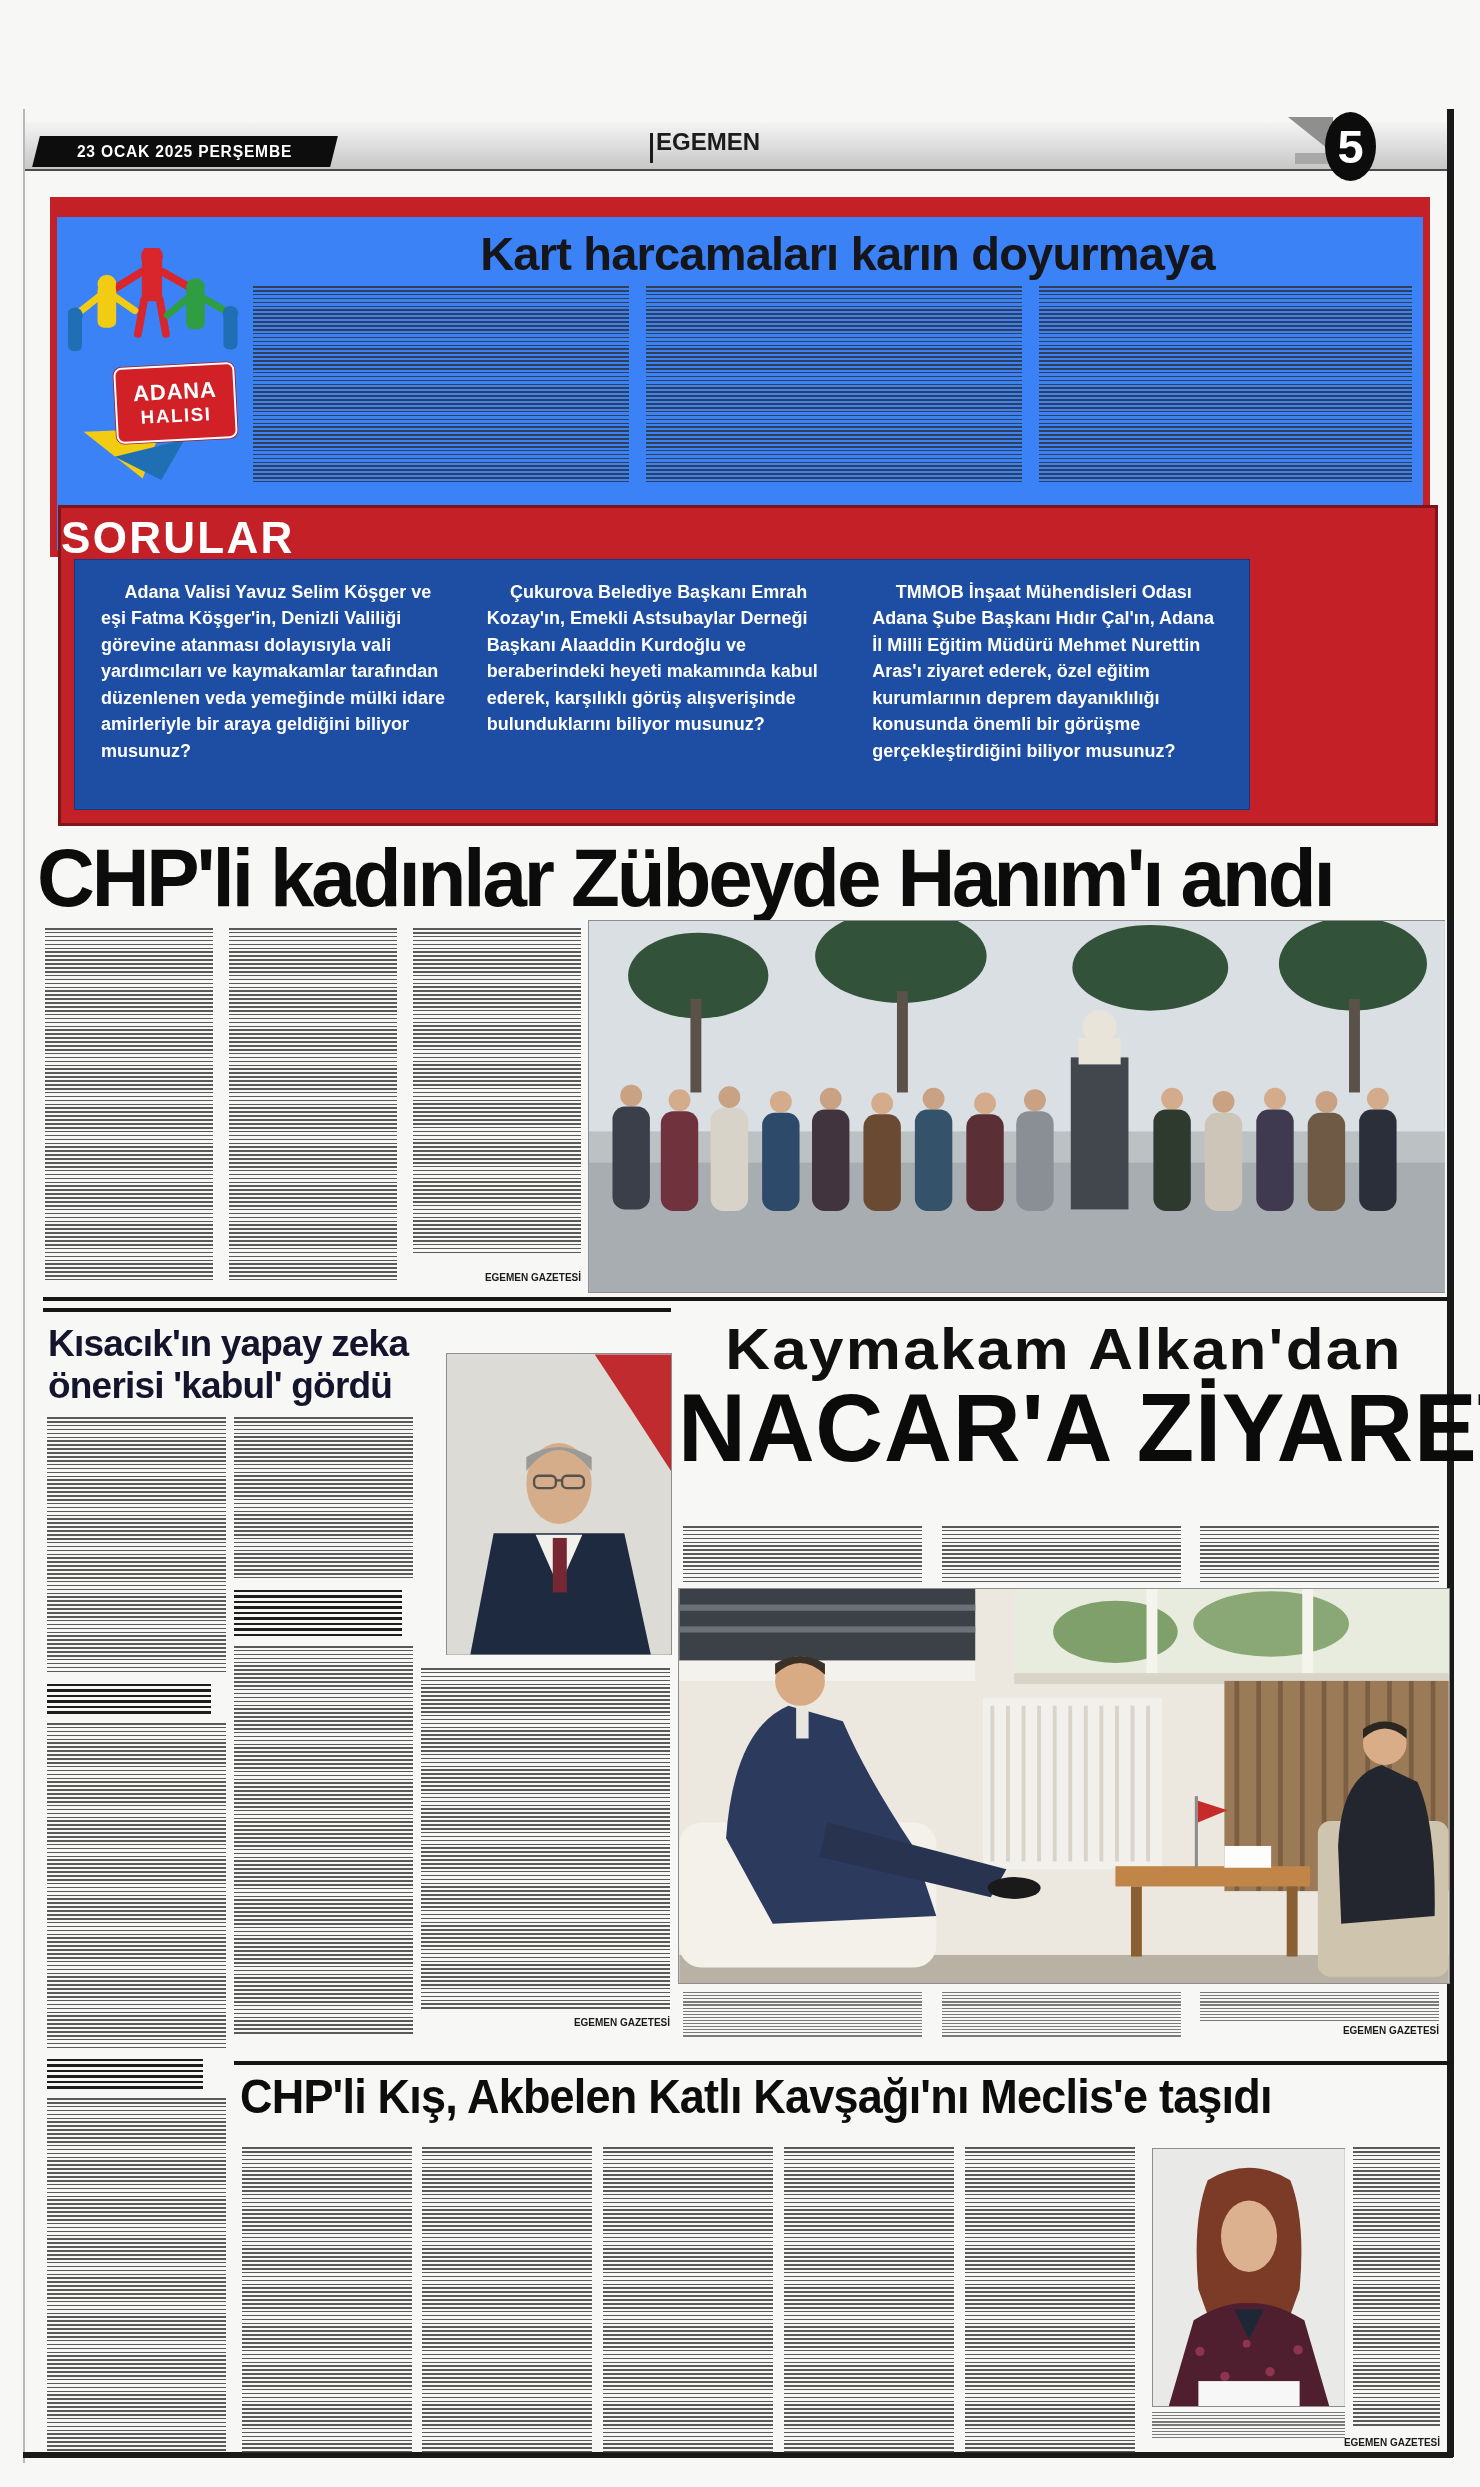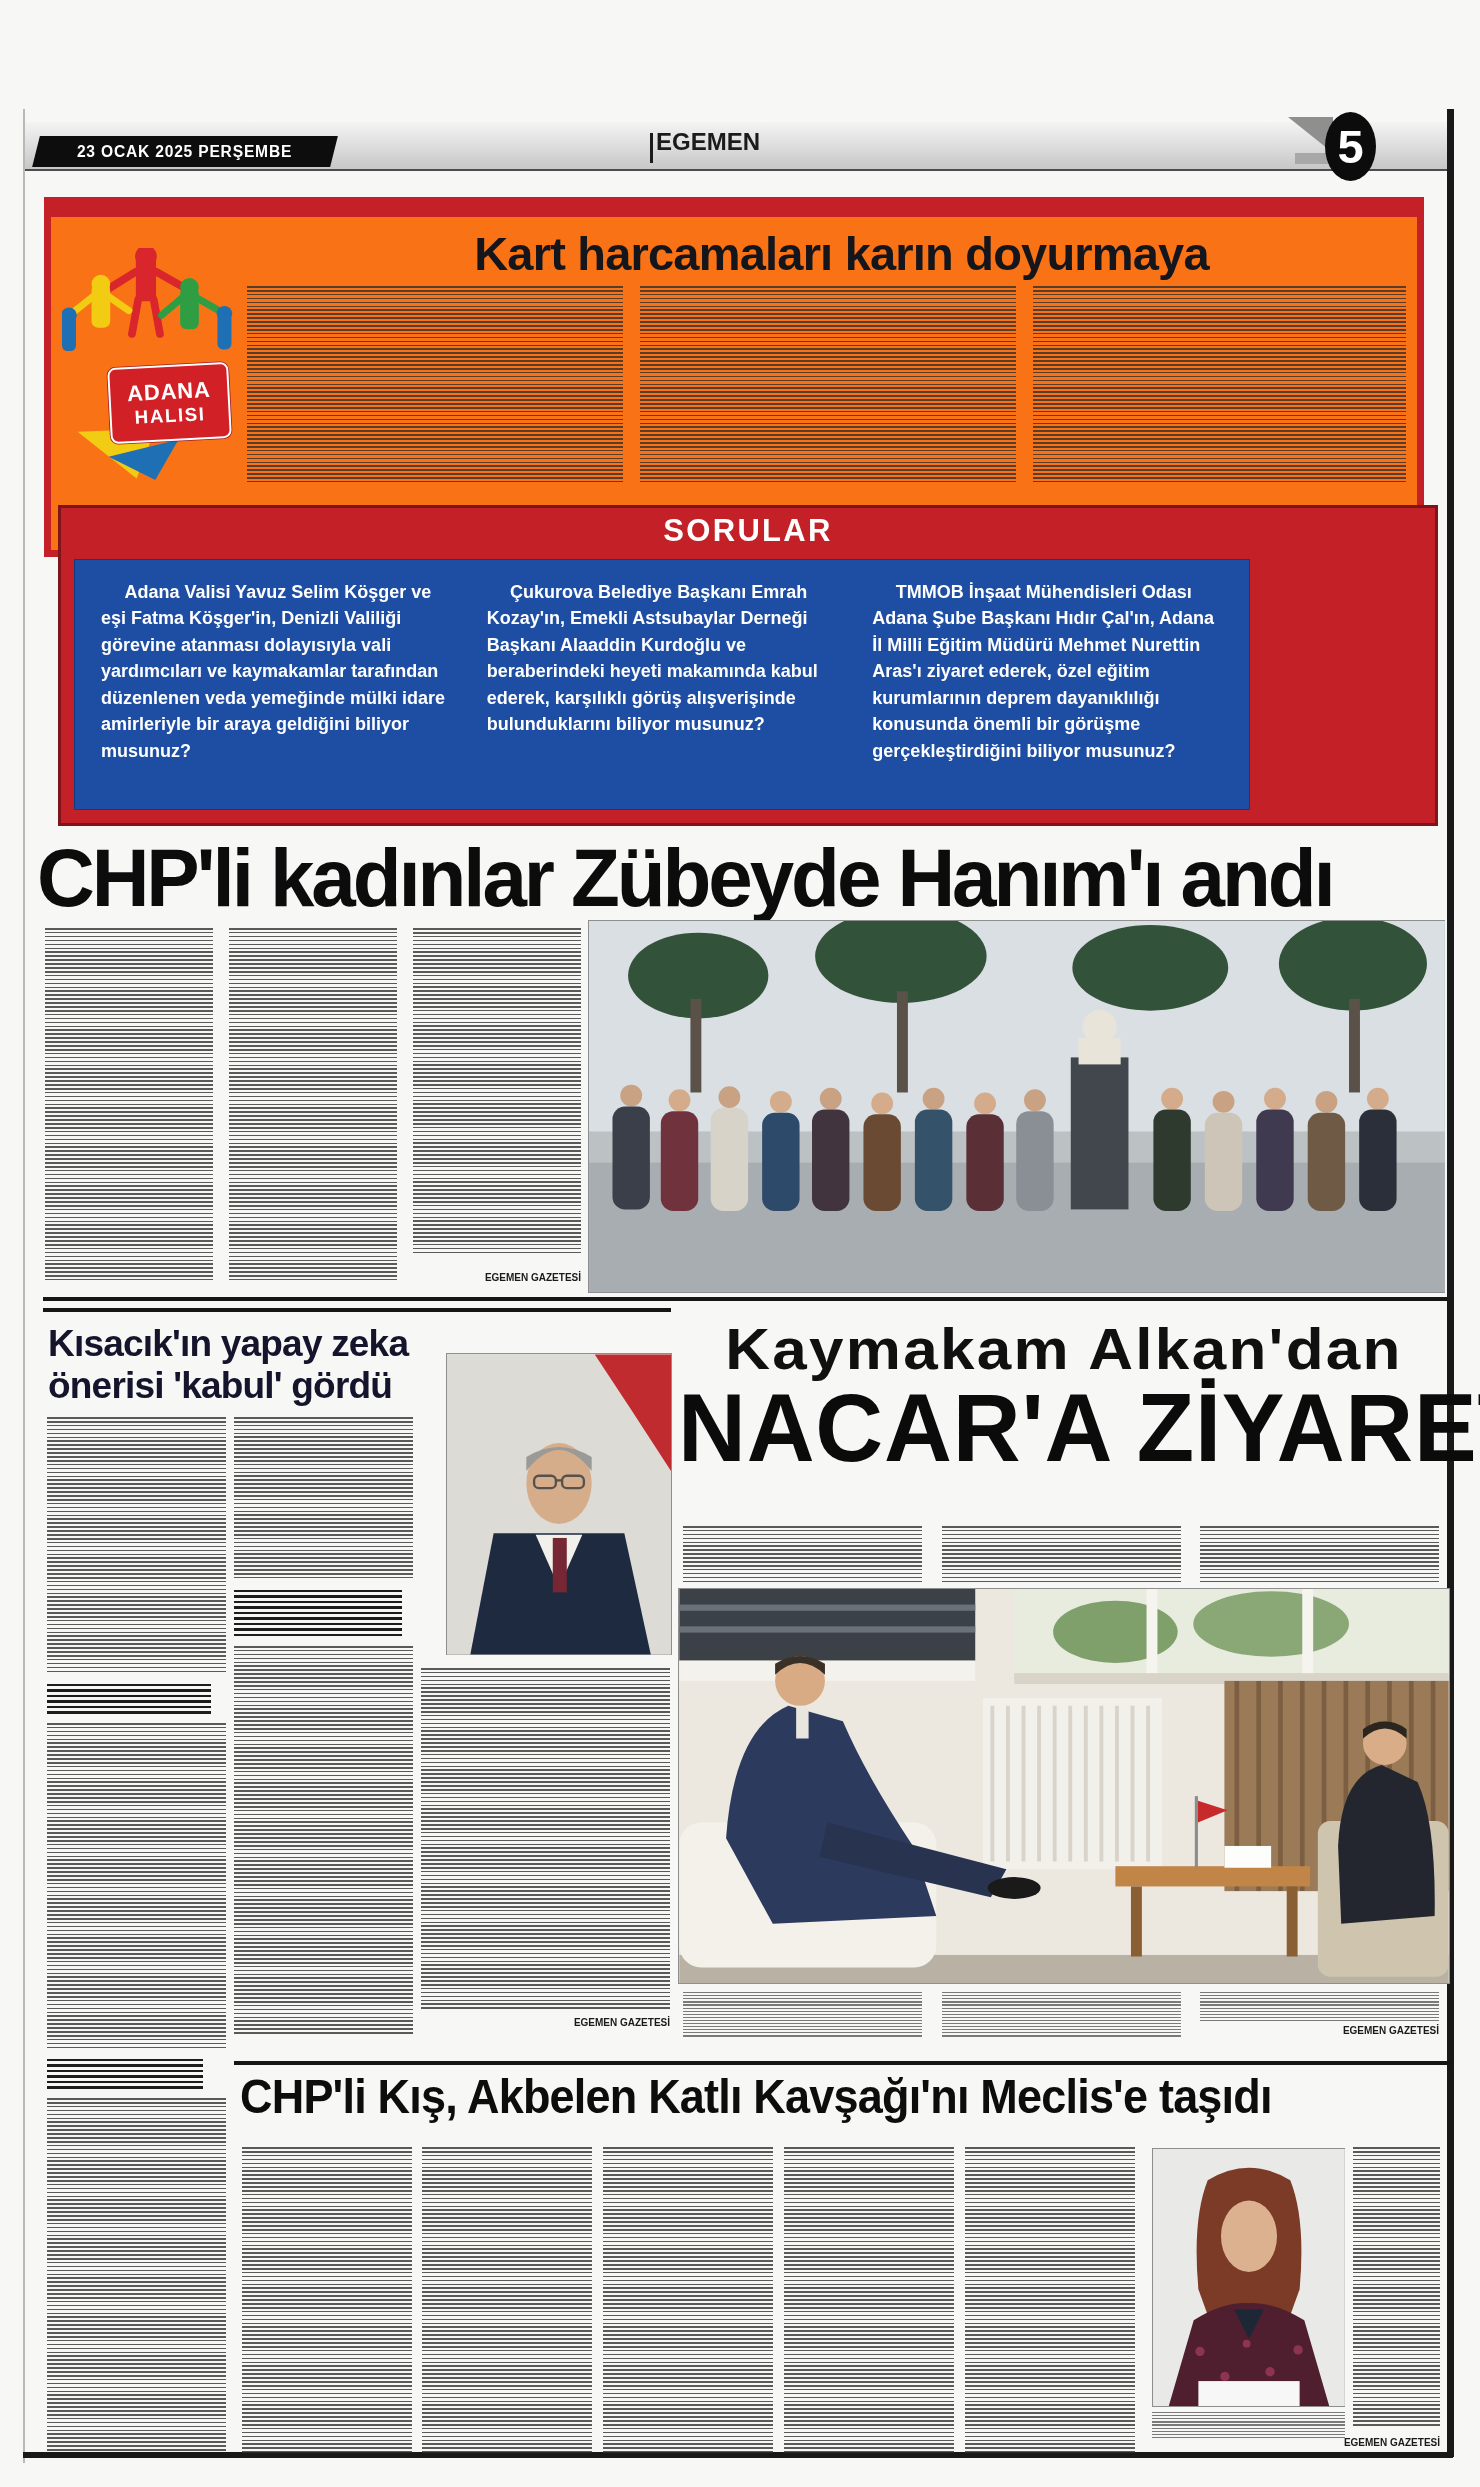--- a/index.html
+++ b/index.html
@@ -16,37 +16,37 @@
   .datebar{left:36px;top:136px;width:298px;height:31px;background:#0d0d0d;
      transform:skewX(-14deg);display:flex;align-items:center;justify-content:center;}
   .datebar span{transform:skewX(14deg);color:#fff;font-weight:bold;font-size:15.6px;letter-spacing:0.8px;white-space:nowrap;}
   .masthead-title{left:656px;top:128px;font-size:24px;font-weight:bold;color:#1b1b1b;letter-spacing:0;}
   .masthead-bar{left:650px;top:133px;width:3.1px;height:30px;background:#1b1b1b;}
   .pn-flag{left:1288px;top:117px;width:0;height:0;border-top:36px solid #8f8f8f;border-left:45px solid transparent;}
   .pn-flag2{left:1295px;top:153px;width:55px;height:11px;background:#a8a8a8;}
   .page-num{left:1325px;top:112px;width:51px;height:69px;background:#0c0c0c;border-radius:50%;
      display:flex;align-items:center;justify-content:center;color:#fff;font-size:47px;font-weight:bold;}
   
-  .box1{left:44px;top:197px;width:1380px;height:360px;background:#f97316;box-sizing:border-box;
+  .box1{left:50px;top:197px;width:1380px;height:360px;background:#3b82f6;box-sizing:border-box;
      border:7.8px solid #c32127;border-top-width:20px;}
   .box1-headline{left:249px;top:9.4px;width:1083px;text-align:center;font-size:47px;font-weight:bold;
      color:#15151c;letter-spacing:-0.8px;white-space:nowrap;}
   .logo{left:11px;top:31px;width:171px;height:234px;}
   .logo-badge{left:47px;top:117px;width:117px;height:72px;background:#d22027;border:2.3px solid #fff;
      border-radius:7.8px;transform:rotate(-3deg);display:flex;flex-direction:column;align-items:center;justify-content:center;
      color:#fff;font-weight:bold;box-shadow:0 0 0 0.8px #a21b20;}
   .logo-badge .l1{font-size:22px;letter-spacing:0.8px;}
   .logo-badge .l2{font-size:18.7px;letter-spacing:1.6px;}
   
   .txt{background:repeating-linear-gradient(to bottom,rgba(45,45,45,.78) 0 1.6px,rgba(0,0,0,0) 1.6px 3.9px);}
   .cap{background:repeating-linear-gradient(to bottom,rgba(80,80,80,.75) 0 1.2px,rgba(0,0,0,0) 1.2px 3.1px);}
   .subhd{background:repeating-linear-gradient(to bottom,rgba(10,10,10,.92) 0 2.3px,rgba(0,0,0,0) 2.3px 5.5px);}
   
   .box2{left:58px;top:505px;width:1380px;height:321px;background:#c32127;box-sizing:border-box;border:3.1px solid #7d151b;}
-  .sorular-title{left:0;top:4.7px;width:100%;text-align:center;color:#fff;font-size:31px;font-weight:bold;letter-spacing:2.3px;}
+  .sorular-title{left:0;top:4.7px;width:100%;color:#fff;font-size:44px;font-weight:bold;letter-spacing:2.3px;}
   .sorular-panel{left:12.5px;top:51px;width:1176px;height:251px;background:#1e4ea3;box-sizing:border-box;
      border:1.6px solid #123a80;padding:18.7px 26.5px;display:flex;gap:36px;}
   .sorular-q{flex:1;color:#fff;font-size:18px;font-weight:bold;line-height:26.5px;text-indent:23.4px;}
   
   .hl-zubeyde{left:37px;top:832px;width:1409px;font-size:80px;font-weight:bold;color:#0c0c0c;
      letter-spacing:-3.1px;white-space:nowrap;transform:scaleY(1.02);transform-origin:left top;}
   .photo-frame{border:0.8px solid #8e8e8e;box-sizing:border-box;background:#dfe2e4;}
   .byline{font-size:10px;font-weight:bold;color:#1a1a1a;text-align:right;white-space:nowrap;}
   .divider1{left:43px;top:1297px;width:1404px;height:3.9px;background:#161616;}
   

